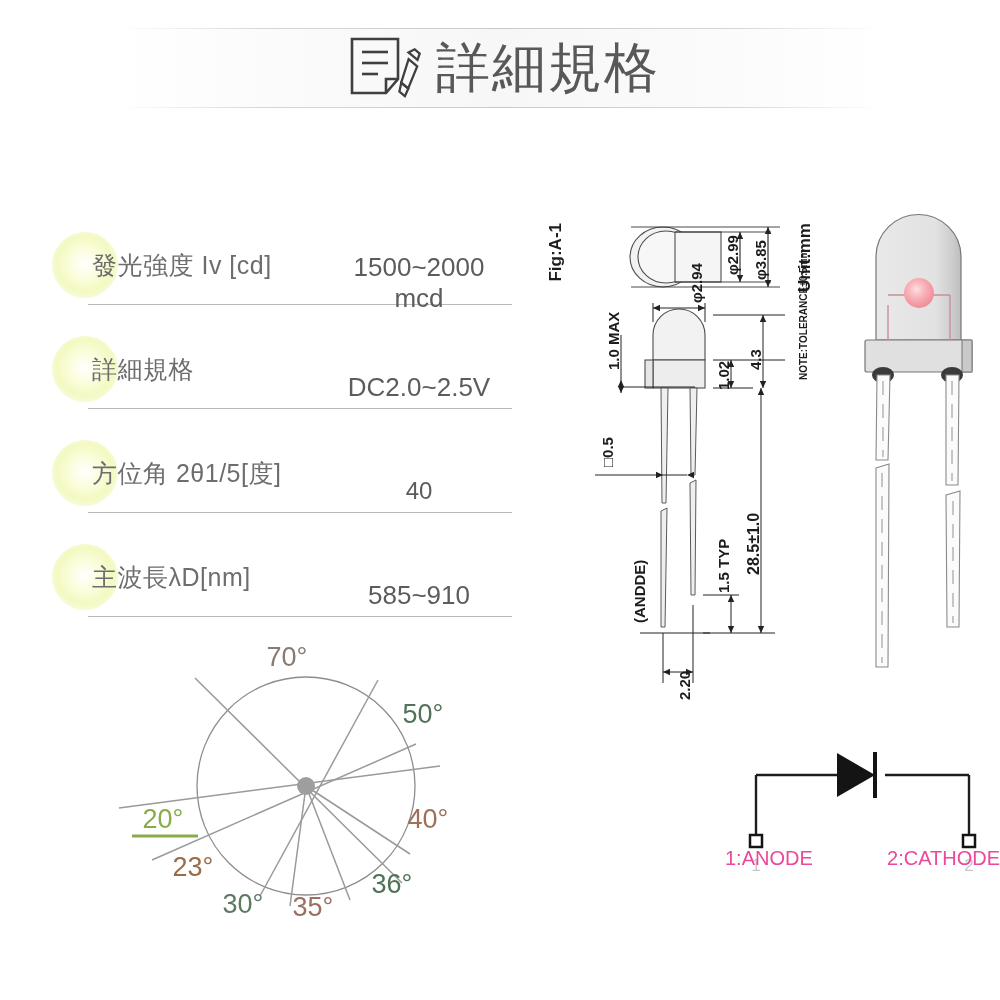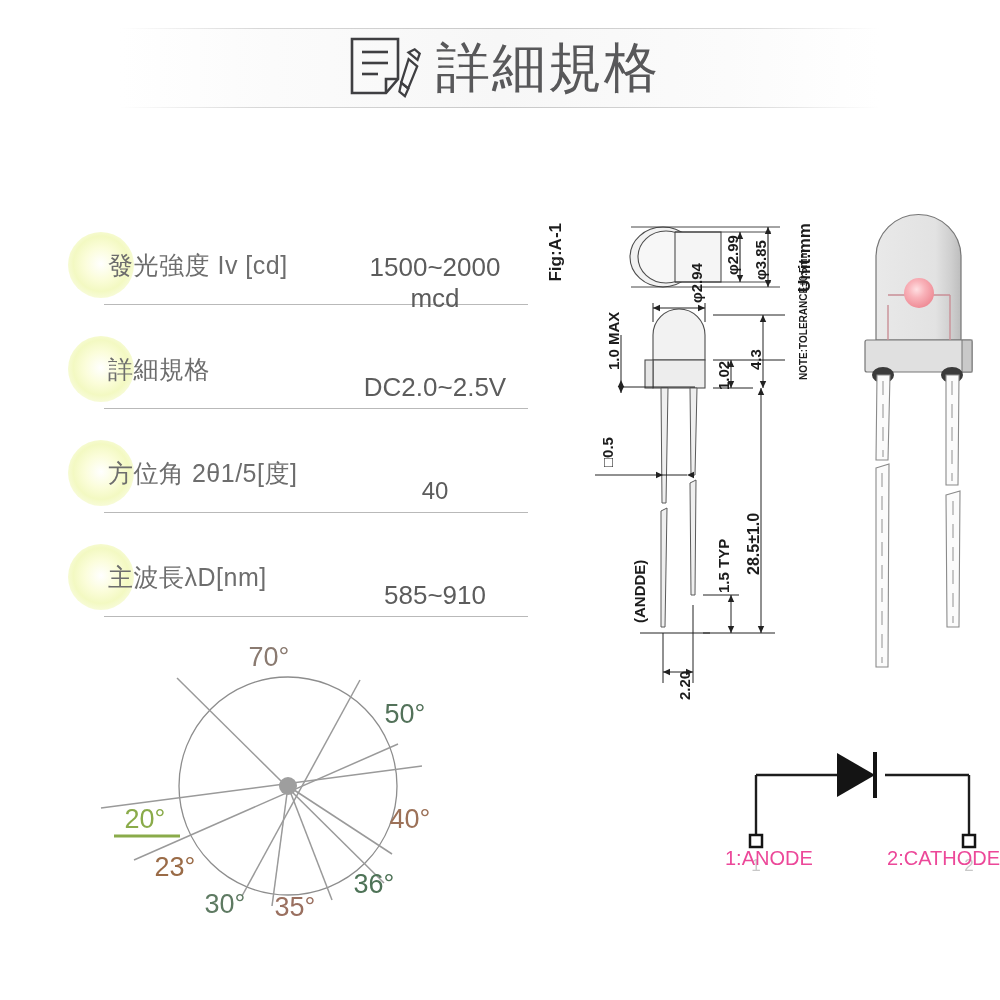--- a/index.html
+++ b/index.html
@@ -32,21 +32,21 @@
     display:flex;align-items:center;justify-content:center;gap:4px;
   }
   #doc-pen-icon{display:block;}
   #page-title{
     font-size:54px;line-height:1;color:#58585a;letter-spacing:2px;
     font-family:"Liberation Sans","DejaVu Sans",sans-serif;
     white-space:nowrap;
   }
 
   
-  #spec-list{position:absolute;left:68px;top:218px;width:460px;}
+  #spec-list{position:absolute;left:52px;top:218px;width:460px;}
   .spec-row{position:relative;height:104px;}
   .glow{
     position:absolute;left:0;top:14px;width:66px;height:66px;border-radius:50%;
     background:radial-gradient(circle at 50% 48%,#ffffff 0%,#fbfdda 34%,#f3f9c2 58%,rgba(243,249,194,0.55) 76%,rgba(243,249,194,0) 100%);
   }
   .spec-inner{
     position:absolute;left:36px;right:0;top:8px;height:78px;
     border-bottom:1px solid #b9b9b9;
     display:flex;align-items:center;
   }
@@ -54,21 +54,21 @@
     flex:0 0 auto;width:240px;font-size:25px;color:#6d6d6d;
     letter-spacing:0.5px;white-space:nowrap;padding-left:4px;
   }
   .spec-value{
     flex:1 1 auto;text-align:center;font-size:26px;color:#5c5c5c;
     line-height:1.18;padding-right:6px;margin-top:36px;
   }
   .spec-value.small{font-size:24px;}
 
   
-  #angle-diagram{position:absolute;left:92px;top:628px;width:410px;height:310px;}
+  #angle-diagram{position:absolute;left:110px;top:628px;width:410px;height:310px;}
   #angle-diagram svg{display:block;}
   .ang-lbl{font-size:27px;font-family:"Liberation Sans","DejaVu Sans",sans-serif;}
 
   
   #tech-drawing{position:absolute;left:535px;top:175px;width:300px;height:650px;}
   .tech-txt{font-weight:bold;font-family:"Liberation Sans","DejaVu Sans",sans-serif;fill:#1c1c1c;}
 
   
   #led-picture{position:absolute;left:838px;top:185px;width:160px;height:495px;}
 

